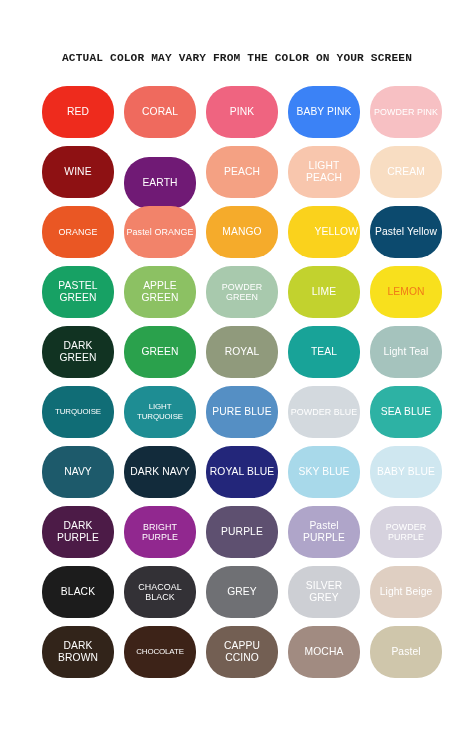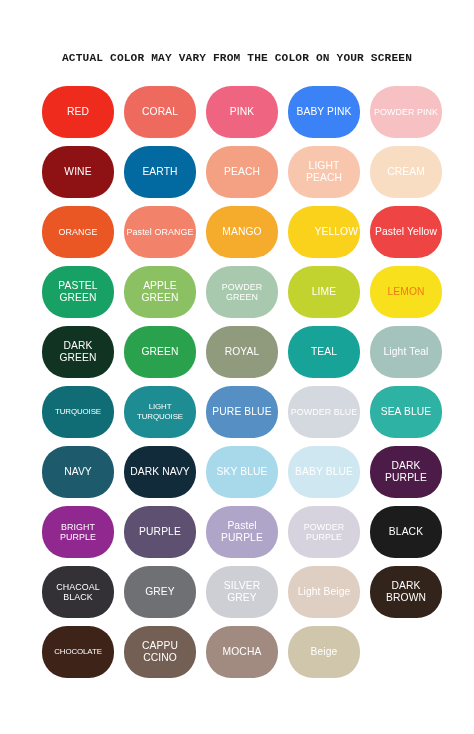--- a/index.html
+++ b/index.html
@@ -94,21 +94,21 @@
       </div>
       <div class="swatch" style="background: #3b82f6;">
         <span class="swatch-label" style="color: rgb(255, 255, 255);">BABY PINK</span>
       </div>
       <div class="swatch" style="background: rgb(247, 192, 195);">
         <span class="swatch-label small" style="color: rgb(255, 255, 255);">POWDER PINK</span>
       </div>
       <div class="swatch" style="background: rgb(142, 17, 19);">
         <span class="swatch-label" style="color: rgb(255, 255, 255);">WINE</span>
       </div>
-      <div class="swatch" style="background: #0369a1;">
+      <div class="swatch" style="background: #701a75; margin-top: 11px;">
         <span class="swatch-label" style="color: rgb(255, 255, 255);">EARTH</span>
       </div>
       <div class="swatch" style="background: rgb(244, 161, 131);">
         <span class="swatch-label" style="color: rgb(255, 255, 255);">PEACH</span>
       </div>
       <div class="swatch" style="background: rgb(248, 198, 173);">
         <span class="swatch-label" style="color: rgb(255, 255, 255);">LIGHT PEACH</span>
       </div>
       <div class="swatch" style="background: rgb(248, 221, 194);">
         <span class="swatch-label" style="color: rgb(255, 255, 255);">CREAM</span>
@@ -118,21 +118,21 @@
       </div>
       <div class="swatch" style="background: rgb(242, 131, 106);">
         <span class="swatch-label small" style="color: rgb(255, 255, 255);">Pastel ORANGE</span>
       </div>
       <div class="swatch" style="background: rgb(245, 171, 43);">
         <span class="swatch-label" style="color: rgb(255, 255, 255);">MANGO</span>
       </div>
       <div class="swatch" style="background: rgb(250, 210, 28);">
         <span class="swatch-label" style="color: rgb(255, 255, 255); text-align: right;">YELLOW</span>
       </div>
-      <div class="swatch" style="background: #ef4444; justify-content: center;">
+      <div class="swatch" style="background: #0c4a6e; justify-content: center;">
         <span class="swatch-label" style="color: rgb(255, 255, 255);">Pastel Yellow</span>
       </div>
       <div class="swatch" style="background: rgb(23, 161, 100);">
         <span class="swatch-label" style="color: rgb(255, 255, 255);">PASTEL GREEN</span>
       </div>
       <div class="swatch" style="background: rgb(140, 193, 99);">
         <span class="swatch-label" style="color: rgb(255, 255, 255);">APPLE GREEN</span>
       </div>
       <div class="swatch" style="background: rgb(168, 201, 173);">
         <span class="swatch-label small" style="color: rgb(255, 255, 255);">POWDER GREEN</span>
@@ -172,20 +172,23 @@
       </div>
       <div class="swatch" style="background: rgb(45, 178, 164);">
         <span class="swatch-label" style="color: rgb(255, 255, 255);">SEA BLUE</span>
       </div>
       <div class="swatch" style="background: rgb(29, 90, 107);">
         <span class="swatch-label" style="color: rgb(255, 255, 255);">NAVY</span>
       </div>
       <div class="swatch" style="background: rgb(18, 43, 59);">
         <span class="swatch-label" style="color: rgb(255, 255, 255);">DARK NAVY</span>
       </div>
+      <div class="swatch" style="background: rgb(35, 38, 122);">
+        <span class="swatch-label" style="color: rgb(255, 255, 255);">ROYAL BLUE</span>
+      </div>
       <div class="swatch" style="background: rgb(168, 217, 234);">
         <span class="swatch-label" style="color: rgb(255, 255, 255);">SKY BLUE</span>
       </div>
       <div class="swatch" style="background: rgb(207, 231, 240);">
         <span class="swatch-label" style="color: rgb(255, 255, 255);">BABY BLUE</span>
       </div>
       <div class="swatch" style="background: rgb(76, 27, 71);">
         <span class="swatch-label" style="color: rgb(255, 255, 255);">DARK PURPLE</span>
       </div>
       <div class="swatch" style="background: rgb(145, 40, 143);">
@@ -221,17 +224,17 @@
       <div class="swatch" style="background: rgb(61, 35, 24);">
         <span class="swatch-label tiny" style="color: rgb(255, 255, 255);">CHOCOLATE</span>
       </div>
       <div class="swatch" style="background: rgb(115, 95, 83);">
         <span class="swatch-label" style="color: rgb(255, 255, 255);">CAPPU CCINO</span>
       </div>
       <div class="swatch" style="background: rgb(161, 139, 129);">
         <span class="swatch-label" style="color: rgb(255, 255, 255);">MOCHA</span>
       </div>
       <div class="swatch" style="background: rgb(207, 198, 171);">
-        <span class="swatch-label" style="color: rgb(255, 255, 255);">Beige</span>
+        <span class="swatch-label" style="color: rgb(255, 255, 255);">Pastel</span>
       </div>
     </div>
 
 </div>
 
 </body></html>

